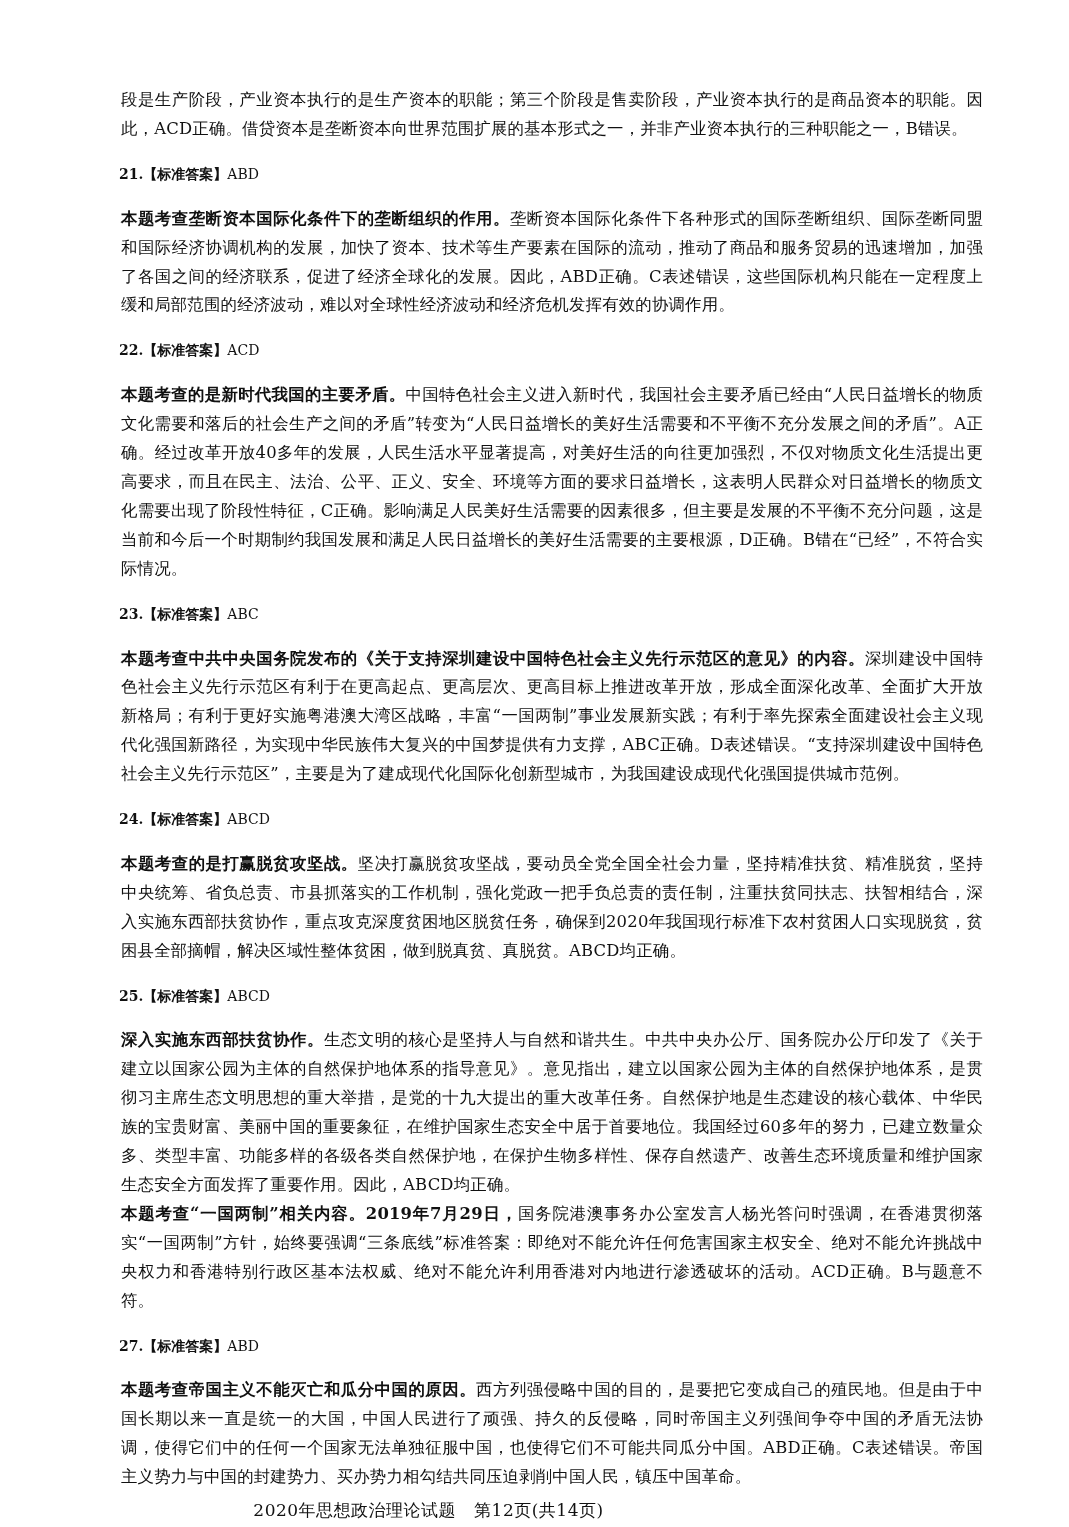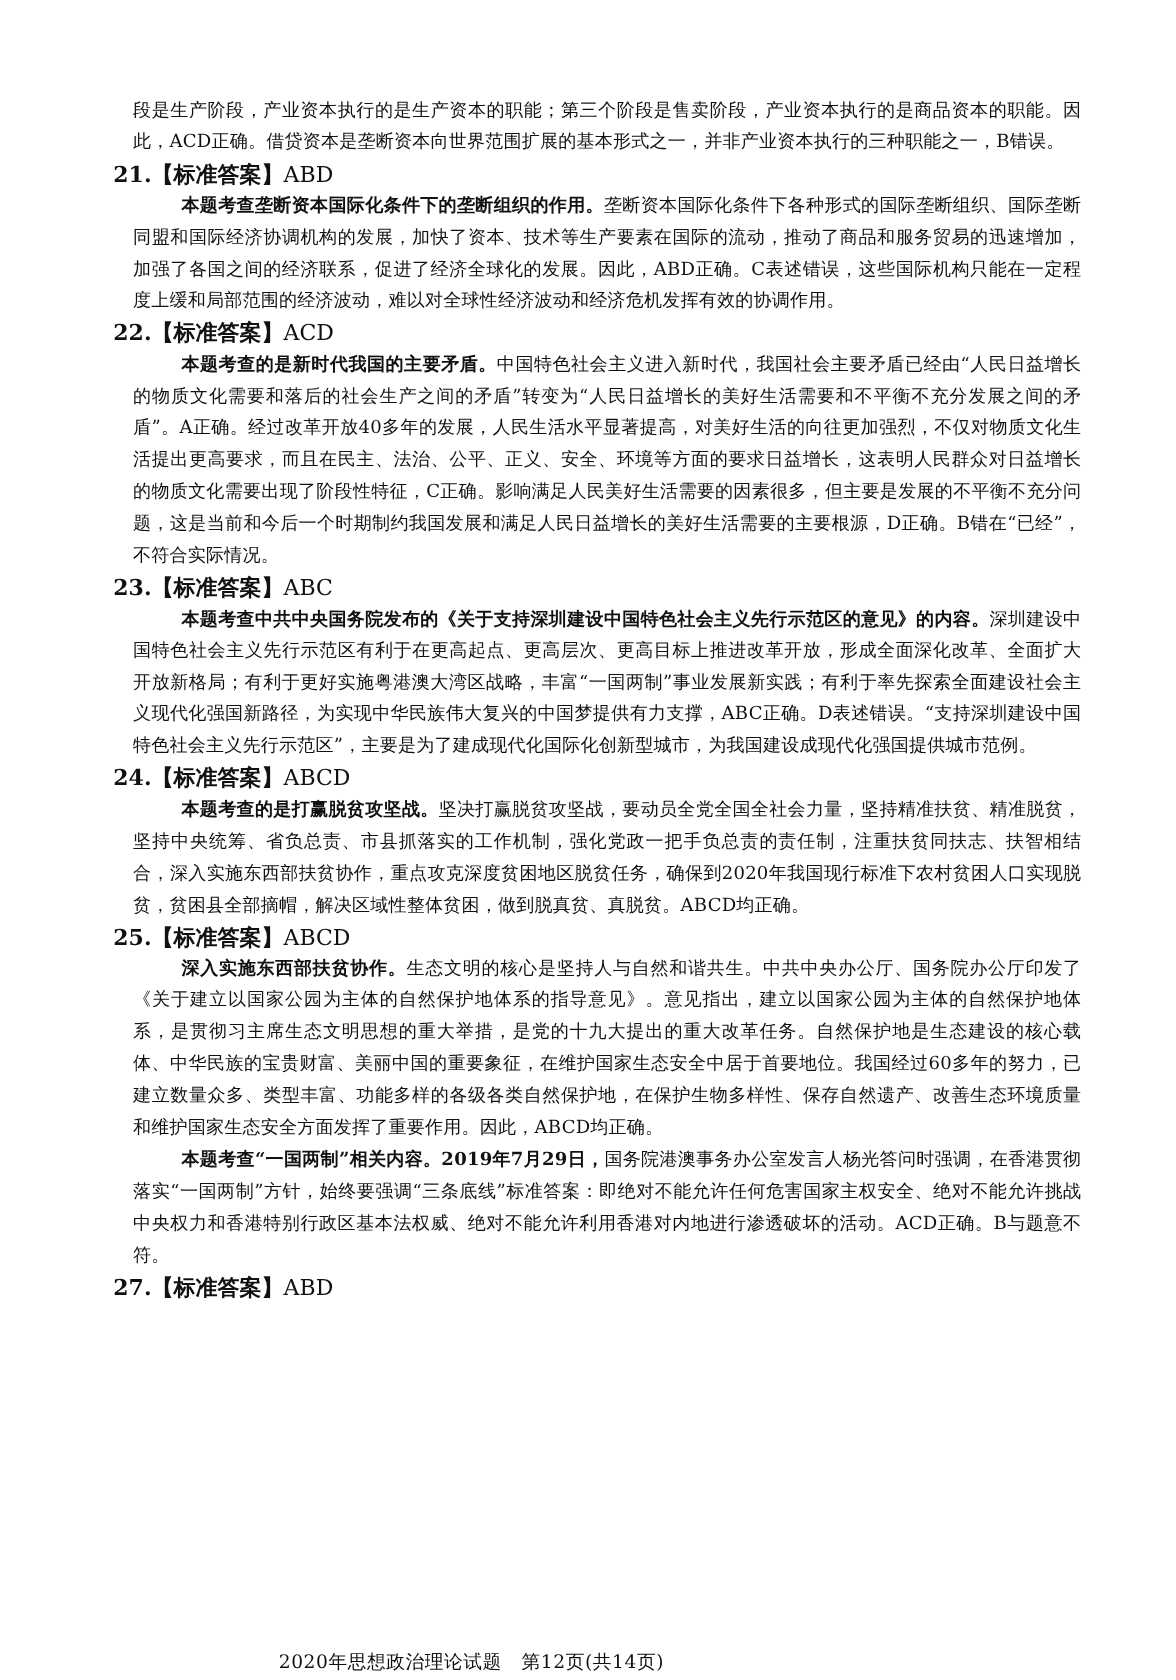--- a/index.html
+++ b/index.html
@@ -3,22 +3,22 @@
 <meta charset="utf-8">
 <style>
   html, body { margin: 0; padding: 0; background: #ffffff; }
   body { width: 1069px; height: 1527px; position: relative; overflow: hidden;
          font-family: "DejaVu Serif", "Liberation Serif", serif; color: #111; }
   .page { position: absolute; left: 0; top: 12px; width: 1069px; height: 1527px; }
   .content { position: absolute; left: 103px; top: 74px; width: 880px; }
   .para { margin: 0; font-size: 16.4px; line-height: 28.9px; text-align: justify;
           text-align-last: left; letter-spacing: 0.2px; }
   .body-para { padding-left: 18px; }
-  .lead { font-weight: bold; margin-left: 44px; }
-  .answer-head { font-size: 20px; line-height: 28.9px; margin: 0; }
+  .lead { font-weight: bold; }
+  .answer-head { font-size: 14px; line-height: 28.9px; margin: 16px; }
   .answer-head .num { font-weight: bold; }
   .answer-head .label { font-weight: bold; }
   .footer { position: absolute; left: 0; width: 857px; top: 1487px; text-align: center;
             font-size: 17px; letter-spacing: 0.5px; }
   .footer span + span { margin-left: 18px; }
 </style>
 </head>
 <body>
 
 <div class="page">
@@ -52,20 +52,21 @@
       <p class="answer-head"><span class="num">25.</span><span class="label">【标准答案】</span><span>ABCD</span></p>
       <p class="para body-para"><span class="lead">深入实施东西部扶贫协作。</span><span>生态文明的核心是坚持人与自然和谐共生。中共中央办公厅、国务院办公厅印发了《关于建立以国家公园为主体的自然保护地体系的指导意见》。意见指出，建立以国家公园为主体的自然保护地体系，是贯彻习主席生态文明思想的重大举措，是党的十九大提出的重大改革任务。自然保护地是生态建设的核心载体、中华民族的宝贵财富、美丽中国的重要象征，在维护国家生态安全中居于首要地位。我国经过60多年的努力，已建立数量众多、类型丰富、功能多样的各级各类自然保护地，在保护生物多样性、保存自然遗产、改善生态环境质量和维护国家生态安全方面发挥了重要作用。因此，ABCD均正确。</span></p>
     </div>
 
     <div>
       <p class="para body-para"><span class="lead">本题考查“一国两制”相关内容。2019年7月29日，</span><span>国务院港澳事务办公室发言人杨光答问时强调，在香港贯彻落实“一国两制”方针，始终要强调“三条底线”标准答案：即绝对不能允许任何危害国家主权安全、绝对不能允许挑战中央权力和香港特别行政区基本法权威、绝对不能允许利用香港对内地进行渗透破坏的活动。ACD正确。B与题意不符。</span></p>
     </div>
 
     <div>
       <p class="answer-head"><span class="num">27.</span><span class="label">【标准答案】</span><span>ABD</span></p>
+      <p class="para body-para"><span class="lead">本题考查帝国主义不能灭亡和瓜分中国的原因。</span><span>西方列强侵略中国的目的，是要把它变成自己的殖民地。但是由于中国长期以来一直是统一的大国，中国人民进行了顽强、持久的反侵略，同时帝国主义列强间争夺中国的矛盾无法协调，使得它们中的任何一个国家无法单独征服中国，也使得它们不可能共同瓜分中国。ABD正确。C表述错误。帝国主义势力与中国的封建势力、买办势力相勾结共同压迫剥削中国人民，镇压中国革命。</span></p>
     </div>
 
 
   </div>
 
   <div class="footer">
     <span>2020年思想政治理论试题</span><span>第12页(共14页)</span>
   </div>
 </div>
 

